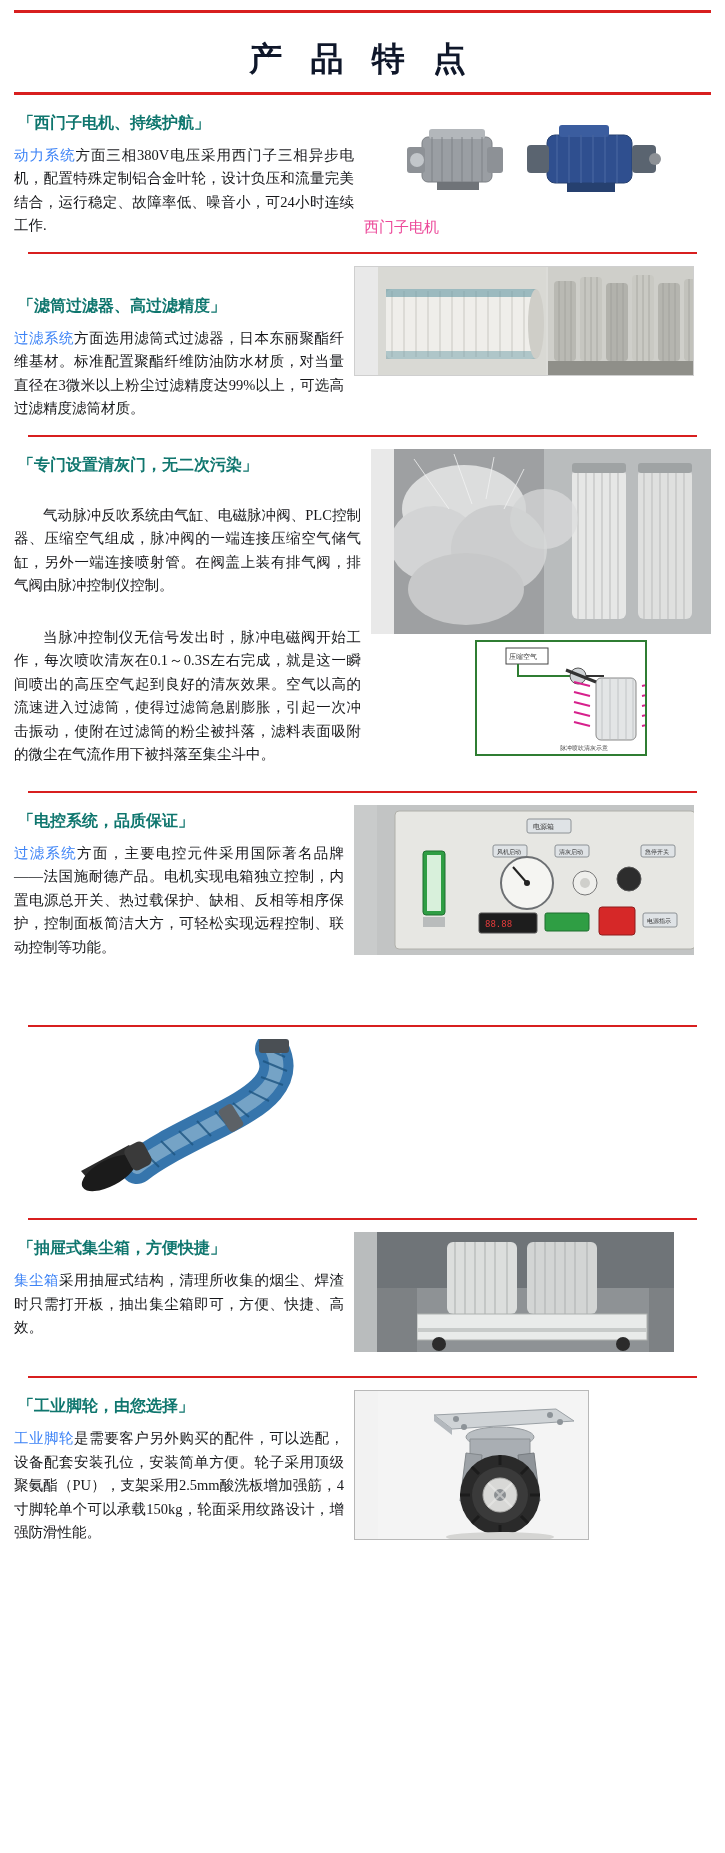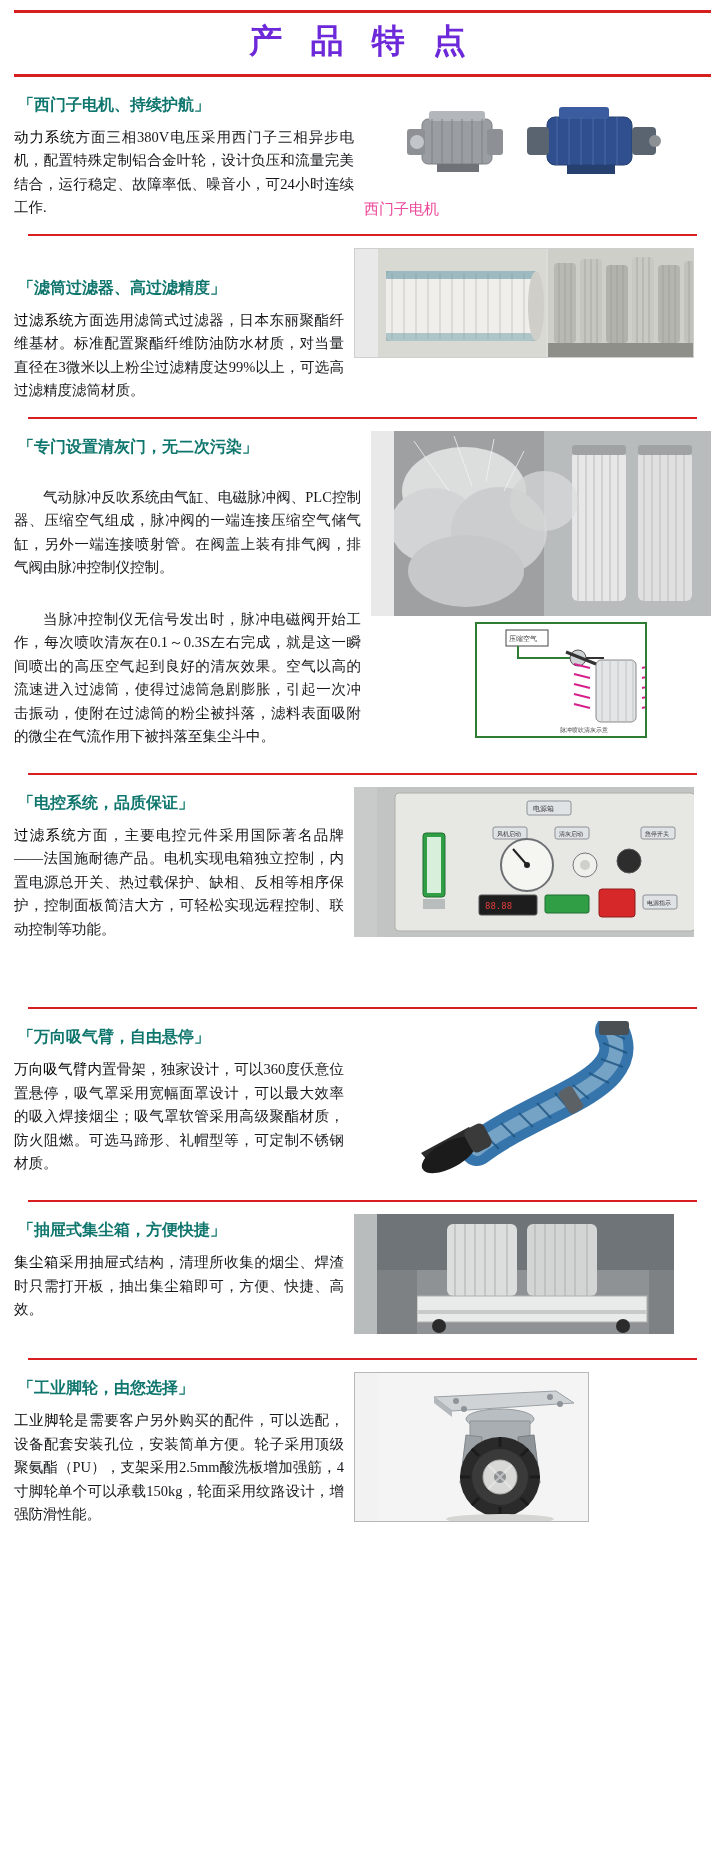--- a/index.html
+++ b/index.html
@@ -12,22 +12,22 @@
   }
   .page { width:725px; position:relative; }
 
   
   .title-block { padding: 10px 0 0 0; }
   .title-text {
     text-align:center;
     font-size: 33px;
     letter-spacing: 10px;
     font-weight: bold;
-    color: #6d28d9;
-    padding: 6px 0 10px 0;
+    color: #0f172a;
+    padding: 24px 0 10px 0;
     font-family: "Liberation Serif", "DejaVu Serif", serif;
   }
   .red-rule {
     height: 3px;
     background: #d81f1f;
     margin: 0 14px;
   }
   .red-rule.thin { height: 2px; }
 
   
@@ -41,21 +41,21 @@
     margin: 6px 0 10px 4px;
     font-family: "Liberation Serif", "DejaVu Serif", serif;
   }
   .body-text {
     font-size: 14.5px;
     line-height: 1.62;
     color: #16171a;
     text-align: justify;
     font-family: "Liberation Serif", "DejaVu Serif", serif;
   }
-  .kw { color:#000000; }
+  .kw { color:#3b82f6; }
   .indent { text-indent: 2em; display:block;margin-top:28px; }
   .para + .para { margin-top: 10px; }
 
   .cols { display:flex; align-items:flex-start; gap: 10px; }
   .col-text { flex: 1 1 auto; }
   .col-img { flex: 0 0 auto; }
 
   
   .figbox { position: relative; overflow: hidden; background:#e9e9e9;padding-left:23px; }
   .figcap {
@@ -299,26 +299,20 @@
         </div>
       </div>
     </div>
     <div class="gap-lg"></div>
     <div class="red-rule thin"></div>
   </div>
 
   <div class="section">
     <div class="sec-inner">
       <div class="cols">
-        <div class="col-text" style="max-width:330px;">
-          <div class="heading">「万向吸气臂，自由悬停」</div>
-          <div class="body-text">
-            <span class="kw">万向吸气臂</span><span>内置骨架，独家设计，可以360度仸意位置悬停，吸气罩采用宽幅面罩设计，可以最大效率的吸入焊接烟尘；吸气罩软管采用高级聚酯材质，防火阻燃。可选马蹄形、礼帽型等，可定制不锈钢材质。</span>
-          </div>
-        </div>
         <div class="col-img">
           <div class="figbox" style="width:330px;height:155px;background:#ffffff;">
             <svg width="330" height="155" viewBox="0 0 330 155">
               <rect x="0" y="0" width="330" height="155" fill="#ffffff"></rect>
 
               <g>
                 <path d="M235 10 C250 40, 225 60, 185 80 C150 98, 120 112, 100 128" stroke="#2b6ea8" stroke-width="34" fill="none" stroke-linecap="round" opacity="0.95"></path>
                 <path d="M235 10 C250 40, 225 60, 185 80 C150 98, 120 112, 100 128" stroke="#a9c8dd" stroke-width="14" fill="none" stroke-linecap="round" opacity="0.55"></path>
                 <g stroke="#1d5480" stroke-width="2" opacity="0.8" fill="none">
                   <path d="M222 6 L248 18"></path>

